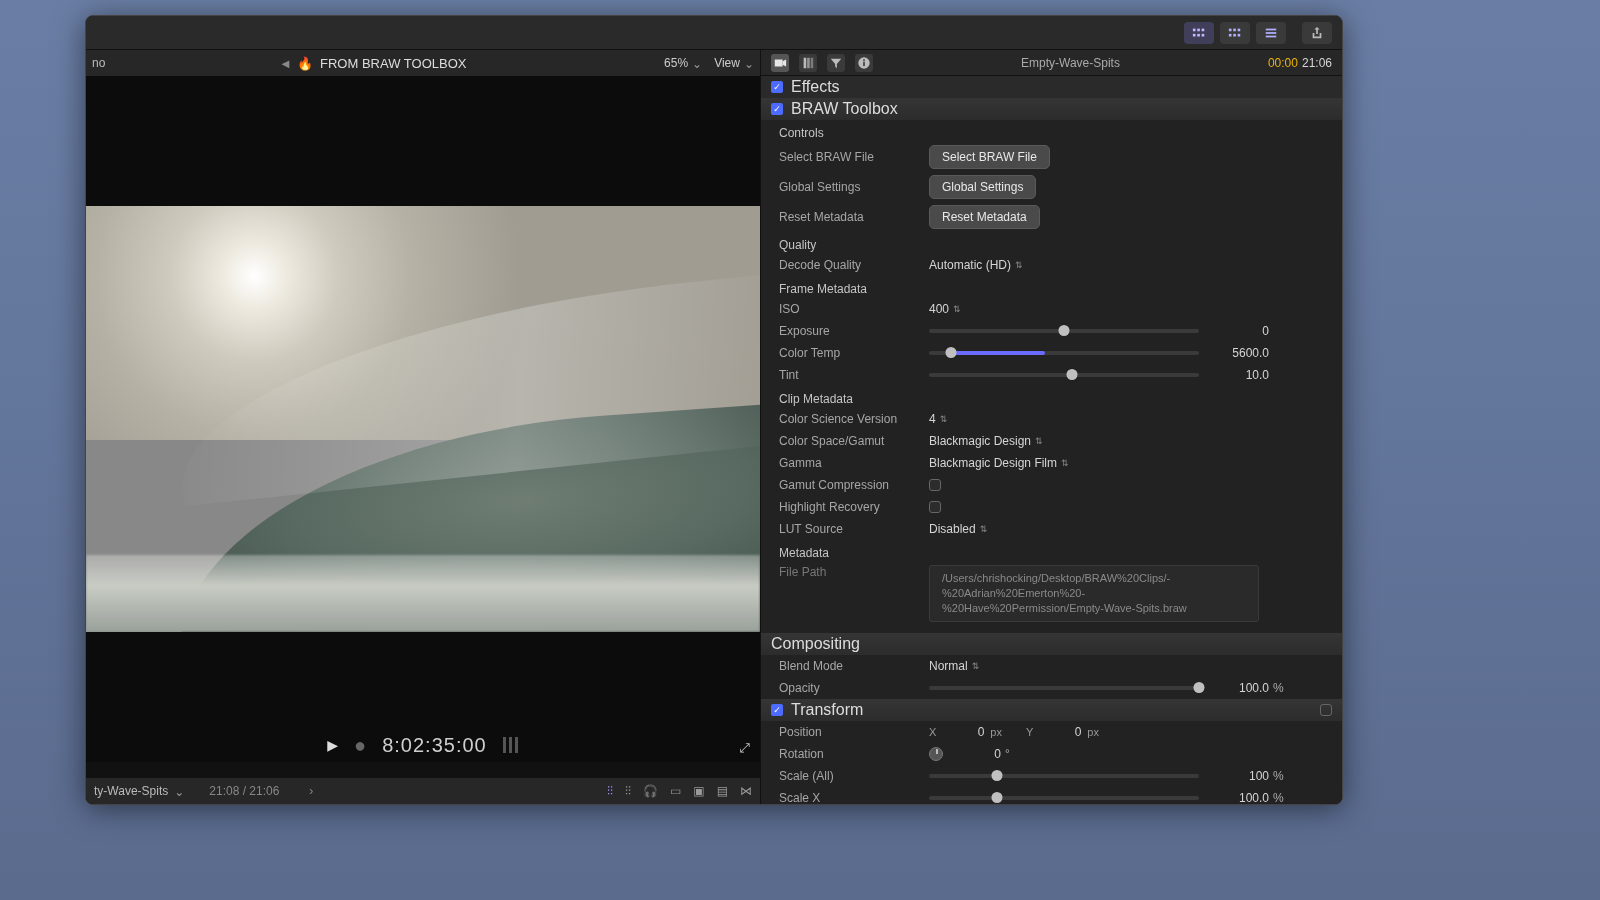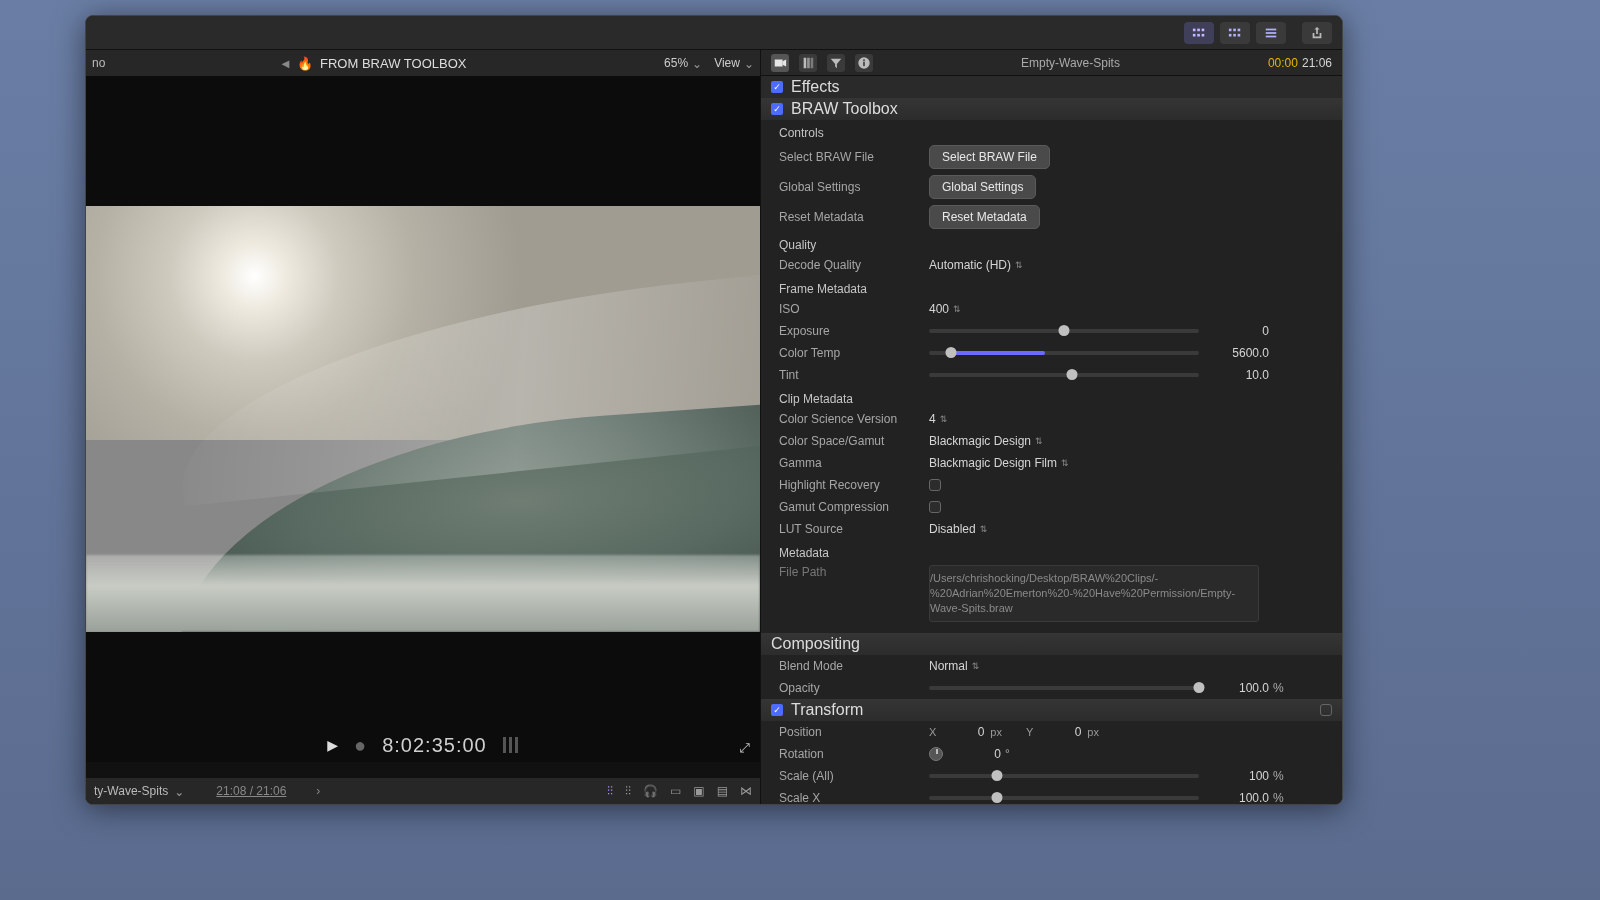--- a/index.html
+++ b/index.html
@@ -117,21 +117,21 @@
 .tc-scrub { width: 16px; display:flex; gap:3px; }
 .tc-scrub span { width: 3px; height: 16px; background: #555; }
 .expand-icon { position: absolute; right: 10px; bottom: 6px; color: #ccc; font-size: 13px; cursor:pointer; }
 
 .left-footer {
   height: 26px; background: #272727;
   display: flex; align-items: center; padding: 0 8px;
   gap: 10px; color: #bbb; font-size: 12px;
 }
 .lf-left { display: flex; align-items:center; gap:6px; flex: 0 0 auto; }
-.lf-time { color: #888; margin-left: 22px; text-decoration: underline; }
+.lf-time { color: #888; margin-left: 15px; }
 .lf-icons { margin-left: auto; display: flex; gap: 12px; color: #999; }
 .lf-icons .ic { cursor: pointer; }
 .ic-purple { color: #a88bff; }
 
 
 .right {
   flex: 1;
   display: flex;
   flex-direction: column;
   background: #222;
@@ -213,21 +213,21 @@
 .unit { width: 20px; color: #aaa; font-size: 12px; padding-left: 4px; }
 .dd {
   color: #d5d5d5; font-size: 12px; display: inline-flex; align-items: center; gap: 4px;
 }
 .dd-caret { font-size: 9px; color: #888; }
 .cbox {
   width: 12px; height: 12px; border: 1px solid #666; border-radius: 3px; background: #2c2c2c;
 }
 .textbox {
   flex: 1; max-width: 330px; background: #2a2a2a; border: 1px solid #3a3a3a; border-radius: 3px;
-  color: #8a8a8a; font-size: 11px; padding: 5px 0; line-height: 1.35;
+  color: #8a8a8a; font-size: 11px; padding: 5px 12px; line-height: 1.35;
 }
 .right-align { justify-content: flex-end; }
 .sect-header .reset {
   margin-left: auto; width: 12px; height: 12px; border: 1px solid #666; border-radius: 3px;
 }
 .knob {
   width: 14px; height: 14px; border-radius: 50%; background: #555; border: 1px solid #777;
   position: relative;
 }
 .knob::after {
@@ -487,28 +487,28 @@
         <div class="row">
           <div class="label">Gamma</div>
           <div class="ctrl right-align">
             <span class="dd">
               <span>Blackmagic Design Film</span>
               <span class="dd-caret">⇅</span>
             </span>
           </div>
         </div>
         <div class="row">
-          <div class="label">Highlight Recovery</div>
+          <div class="label">Gamut Compression</div>
           <div class="ctrl right-align">
               <span class="cbox"></span>
               <span class="unit"></span>
             </div>
         </div>
         <div class="row">
-          <div class="label">Gamut Compression</div>
+          <div class="label">Highlight Recovery</div>
           <div class="ctrl right-align">
               <span class="cbox"></span>
               <span class="unit"></span>
             </div>
         </div>
         <div class="row">
           <div class="label">LUT Source</div>
           <div class="ctrl right-align">
             <span class="dd">
               <span>Disabled</span>

